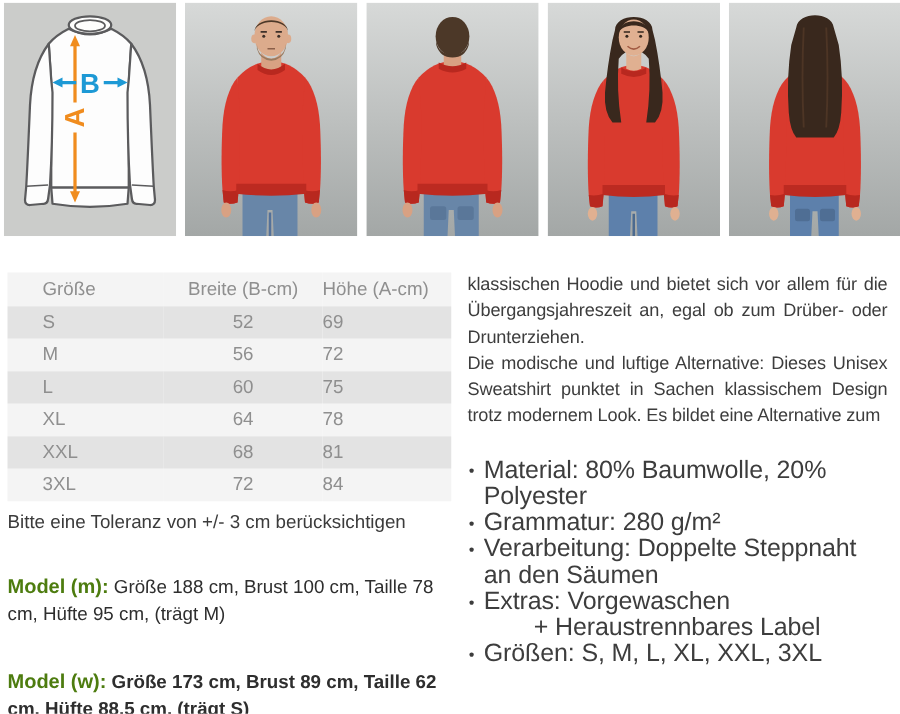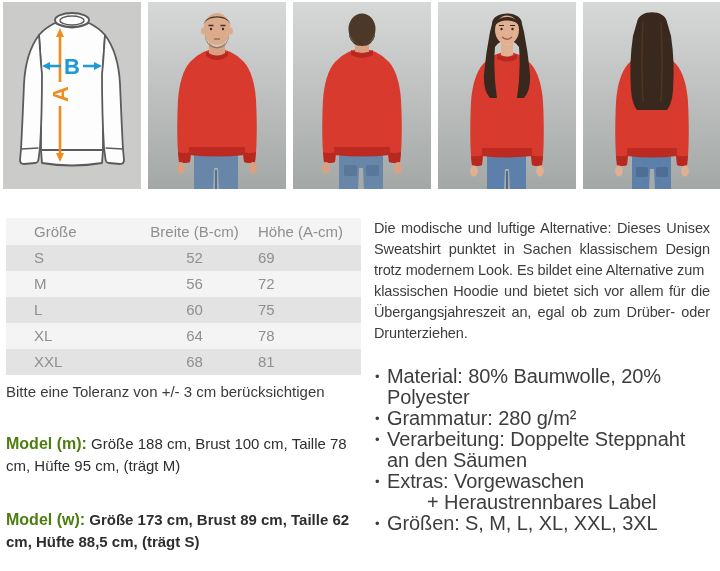--- a/index.html
+++ b/index.html
@@ -227,39 +227,44 @@
           <tr class="light">
             <td>XL</td>
             <td>64</td>
             <td>78</td>
           </tr>
           <tr class="dark">
             <td>XXL</td>
             <td>68</td>
             <td>81</td>
           </tr>
+          <tr class="light">
+            <td>3XL</td>
+            <td>72</td>
+            <td>84</td>
+          </tr>
         </tbody>
     </table>
 
     <div class="tolerance">Bitte eine Toleranz von +/- 3 cm berücksichtigen</div>
 
     <p class="model-block">
       <b>Model (m):</b>
       <span>Größe 188 cm, Brust 100 cm, Taille 78 cm, Hüfte 95 cm, (trägt M)</span>
     </p>
 
     <p class="model-block">
       <b>Model (w):</b>
       <span>Größe 173 cm, Brust 89 cm, Taille 62 cm, Hüfte 88,5 cm, (trägt S)</span>
     </p>
   </div>
 
   <div class="col-right desc">
+    <p>klassischen Hoodie und bietet sich vor allem für die Übergangsjahreszeit an, egal ob zum Drüber- oder Drunterziehen.</p>
     <p>Die modische und luftige Alternative: Dieses Unisex Sweatshirt punktet in Sachen klassischem Design trotz modernem Look. Es bildet eine Alternative zum</p>
-    <p>klassischen Hoodie und bietet sich vor allem für die Übergangsjahreszeit an, egal ob zum Drüber- oder Drunterziehen.</p>
     <ul class="specs">
         <li><span>Material: 80% Baumwolle, 20% Polyester</span></li>
         <li><span>Grammatur: 280 g/m²</span></li>
         <li><span>Verarbeitung: Doppelte Steppnaht an den Säumen</span></li>
         <li><span>Extras: Vorgewaschen</span><div class="spec-sub">+ Heraustrennbares Label</div></li>
         <li><span>Größen:  S, M, L, XL, XXL, 3XL</span></li>
       </ul>
   </div>
 </div>
 

